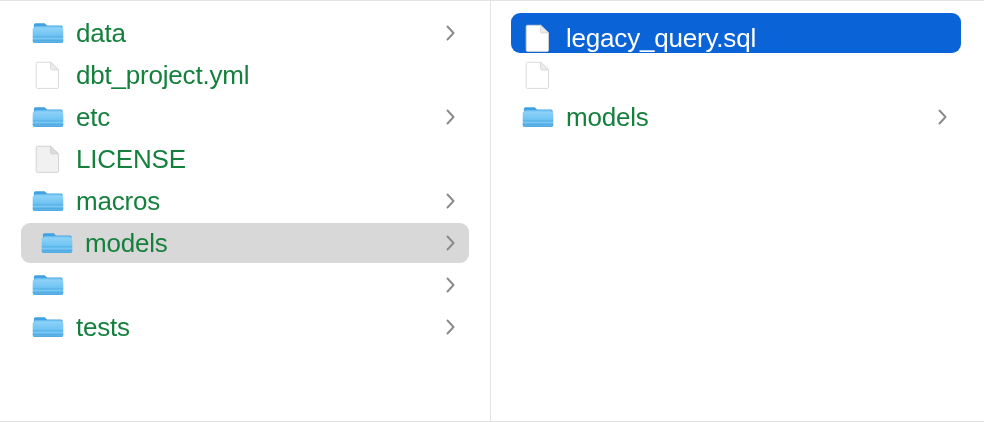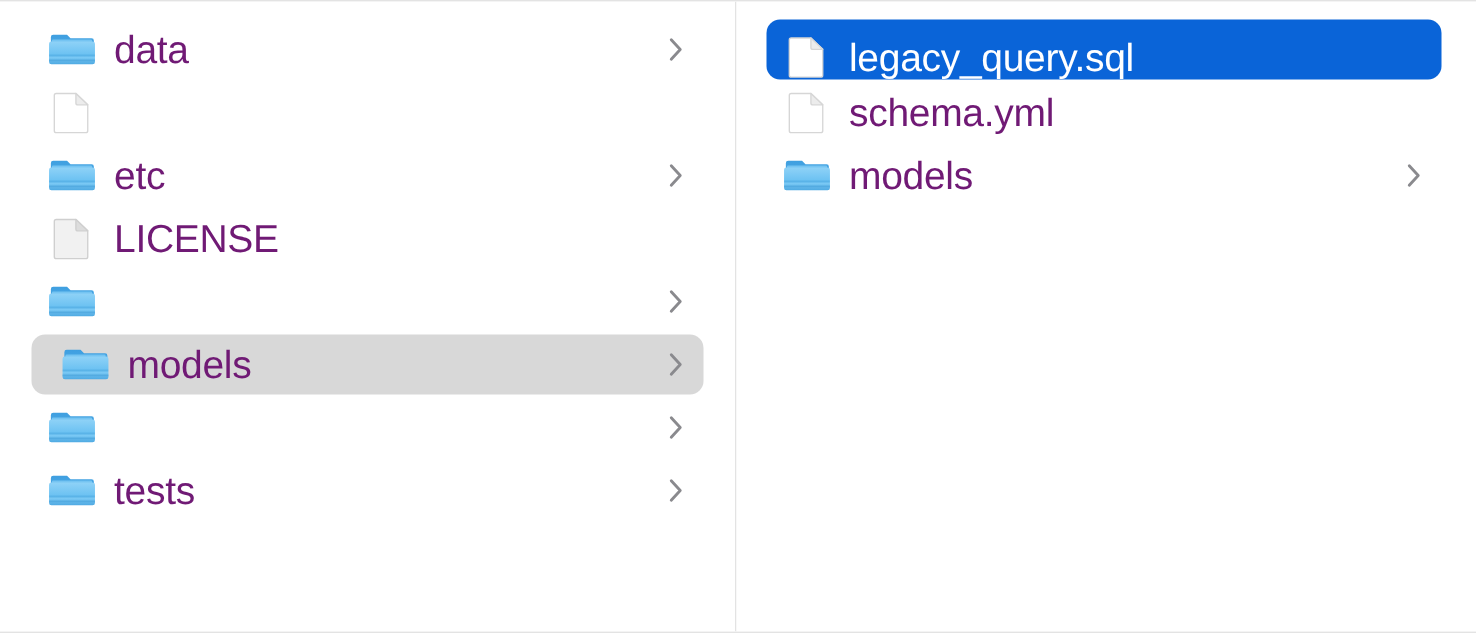--- a/index.html
+++ b/index.html
@@ -72,21 +72,21 @@
     height: 30px;
     position: relative;
     margin-right: 12px;
   }
   .icon svg { display: block; }
 
   
   .label {
     font-size: 26px;
     line-height: 30px;
-    color: #701a75;
+    color: #15803d;
     letter-spacing: -0.2px;
     white-space: nowrap;
     overflow: hidden;
     text-overflow: ellipsis;
   }
   .row.sel-blue .label { color: #ffffff; }
 
   
   .chevron {
     position: absolute;
@@ -141,20 +141,21 @@
         </span>
       </div>
       <div class="row">
         <span class="icon">
   <svg width="32" height="30" viewBox="0 0 32 30">
     <path d="M5.5 2.3 h13.1 l7.9 7.6 v17.2 a1.3 1.3 0 0 1 -1.3 1.3
              h-19.7 a1.3 1.3 0 0 1 -1.3 -1.3 v-23.5 a1.3 1.3 0 0 1 1.3 -1.3 z" fill="#ffffff" stroke="#d6d6d6" stroke-width="0.9"></path>
     <path d="M18.6 2.3 v6.3 a1.3 1.3 0 0 0 1.3 1.3 h6.6 z" fill="#ececec" stroke="#d6d6d6" stroke-width="0.9" stroke-linejoin="round"></path>
   </svg>
         </span>
+        <span class="label">dbt_project.yml</span>
         <span class="spacer"></span>
       </div>
       <div class="row">
         <span class="icon">
   <svg width="32" height="30" viewBox="0 0 32 30">
     <defs>
       <linearGradient id="fbackG" x1="0" y1="0" x2="0" y2="1">
         <stop offset="0" stop-color="#3f9fe0"></stop>
                 <stop offset="1" stop-color="#59b5ee"></stop>
       </linearGradient>
@@ -214,20 +215,21 @@
     <path d="M3.5 5.2 h9.2 l2.3 2.3 h14 a1.6 1.6 0 0 1 1.6 1.6 v13.4
              a1.6 1.6 0 0 1 -1.6 1.6 h-25.5 a1.6 1.6 0 0 1 -1.6 -1.6
              v-15.7 a1.6 1.6 0 0 1 1.6 -1.6 z" fill="url(#fbackG)"></path>
     <rect x="2.6" y="8.3" width="26.8" height="2" rx="0.8" fill="#7ecaf4" opacity="0.85"></rect>
     <path d="M2.3 9.6 h27.4 a1.6 1.6 0 0 1 1.6 1.6 v12.1
              a1.6 1.6 0 0 1 -1.6 1.6 h-27.4 a1.6 1.6 0 0 1 -1.6 -1.6
              v-12.1 a1.6 1.6 0 0 1 1.6 -1.6 z" fill="url(#ffrontG)"></path>
     <rect x="0.7" y="21.7" width="30.6" height="1.1" fill="#3f9bd6" opacity="0.5"></rect>
   </svg>
         </span>
+        <span class="label">macros</span>
         <span class="spacer"></span>
         <span class="chevron">
   <svg width="12" height="20" viewBox="0 0 12 20">
     <path d="M2.5 3.5 L8.5 10 L2.5 16.5" fill="none" stroke="#8a8a8e" stroke-width="1.9" stroke-linecap="round" stroke-linejoin="round"></path>
   </svg>
         </span>
       </div>
       <div class="row sel-gray">
         <span class="icon">
   <svg width="32" height="30" viewBox="0 0 32 30">
@@ -344,21 +346,20 @@
         <span class="spacer"></span>
       </div>
       <div class="row">
         <span class="icon">
   <svg width="32" height="30" viewBox="0 0 32 30">
     <path d="M5.5 2.3 h13.1 l7.9 7.6 v17.2 a1.3 1.3 0 0 1 -1.3 1.3
              h-19.7 a1.3 1.3 0 0 1 -1.3 -1.3 v-23.5 a1.3 1.3 0 0 1 1.3 -1.3 z" fill="#ffffff" stroke="#d6d6d6" stroke-width="0.9"></path>
     <path d="M18.6 2.3 v6.3 a1.3 1.3 0 0 0 1.3 1.3 h6.6 z" fill="#ececec" stroke="#d6d6d6" stroke-width="0.9" stroke-linejoin="round"></path>
   </svg>
         </span>
-        <span class="label">schema.yml</span>
         <span class="spacer"></span>
       </div>
       <div class="row">
         <span class="icon">
   <svg width="32" height="30" viewBox="0 0 32 30">
     <defs>
       <linearGradient id="fbackG" x1="0" y1="0" x2="0" y2="1">
         <stop offset="0" stop-color="#3f9fe0"></stop>
                 <stop offset="1" stop-color="#59b5ee"></stop>
       </linearGradient>

